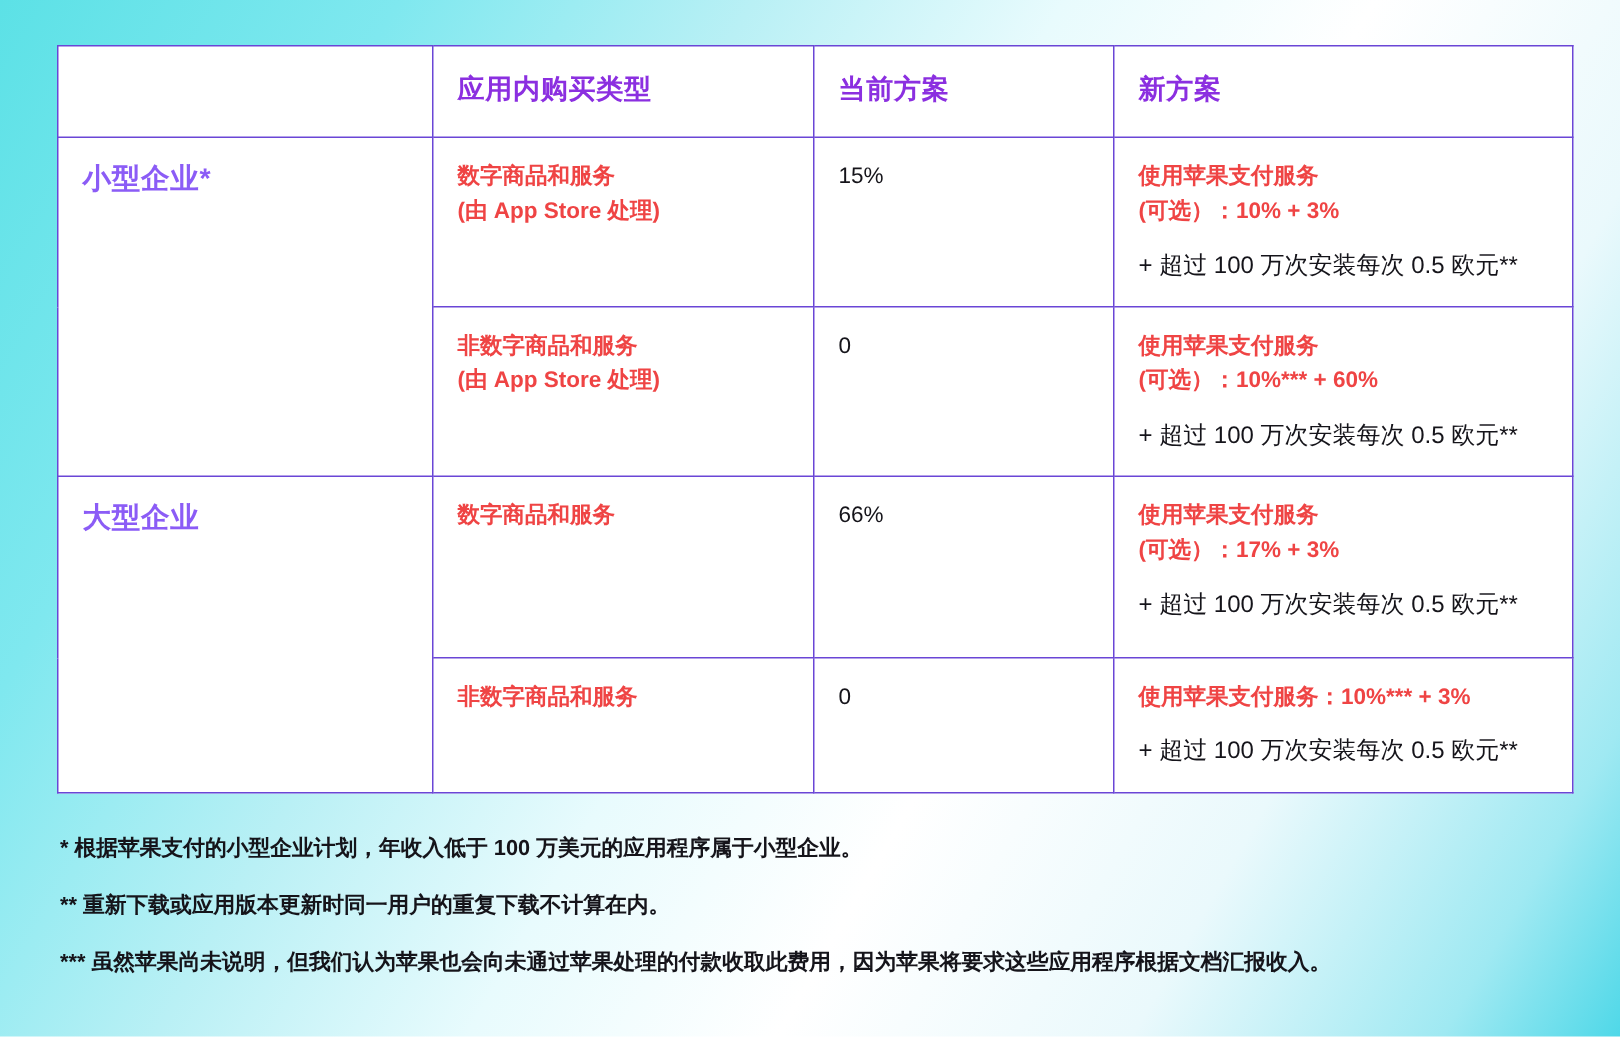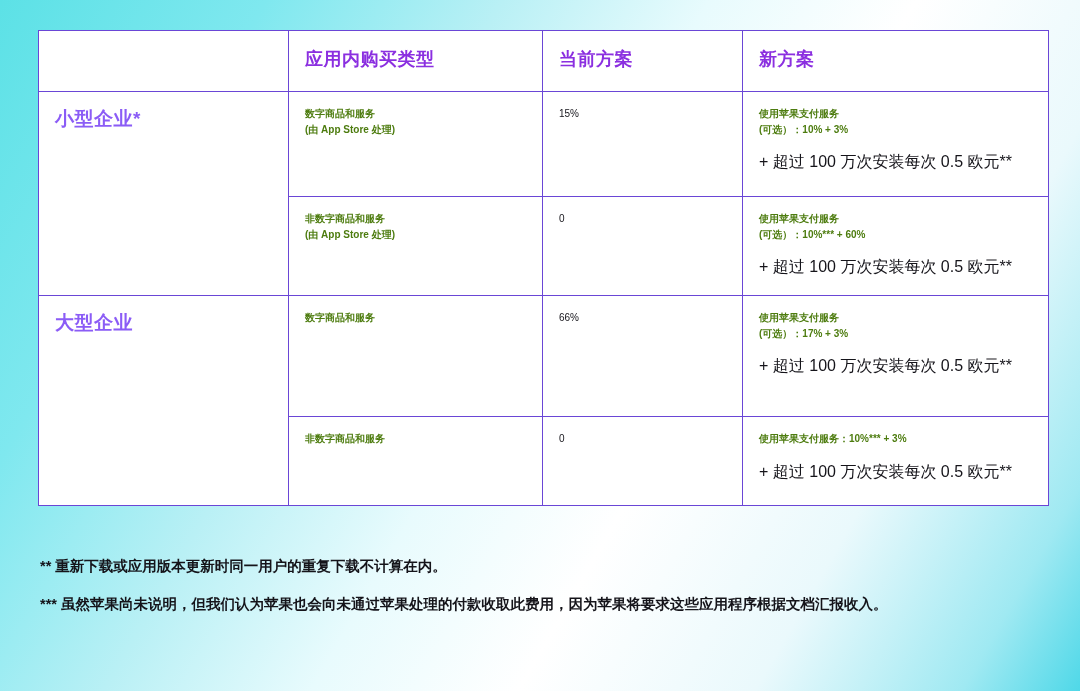--- a/index.html
+++ b/index.html
@@ -56,36 +56,36 @@
     font-weight: bold;
     letter-spacing: 0.5px;
   }
   .cat-label {
     color: #8b5cf6;
     font-size: 19px;
     font-weight: bold;
     letter-spacing: 0.5px;
   }
   .cell-text {
-    color: #4d7c0f;
-    font-size: 10px;
+    color: #ef4444;
+    font-size: 15px;
     line-height: 1.55;
   }
   .cell-text.strong {
     font-weight: bold;
   }
   .cell-small {
     color: #15141a;
     font-size: 16px;
     line-height: 1.6;
     margin-top: 12px;
   }
   .num {
     color: #15141a;
-    font-size: 10px;
+    font-size: 15px;
     line-height: 1.55;
   }
   .row-h1 td { height: 76px; }
   .row-h2 td { height: 70px; }
   .row-h3 td { height: 92px; margin-left: 16px; }
   .row-h4 td { height: 60px; }
 
   .notes {
     position: absolute;
     left: 40px;
@@ -187,17 +187,18 @@
           <td>
             <div class="cell-text strong">使用苹果支付服务：10%*** + 3%</div>
             <div class="cell-small">+ 超过 100 万次安装每次 0.5 欧元**</div>
           </td>
         </tr>
       </tbody>
     </table>
   </div>
 
   <div class="notes">
+    <div class="note">* 根据苹果支付的小型企业计划，年收入低于 100 万美元的应用程序属于小型企业。</div>
     <div class="note">** 重新下载或应用版本更新时同一用户的重复下载不计算在内。</div>
     <div class="note">*** 虽然苹果尚未说明，但我们认为苹果也会向未通过苹果处理的付款收取此费用，因为苹果将要求这些应用程序根据文档汇报收入。</div>
   </div>
 
 </div>
 
 </body></html>

